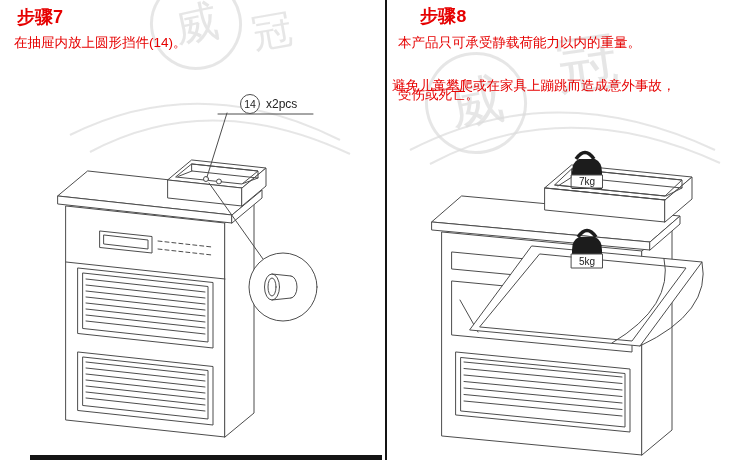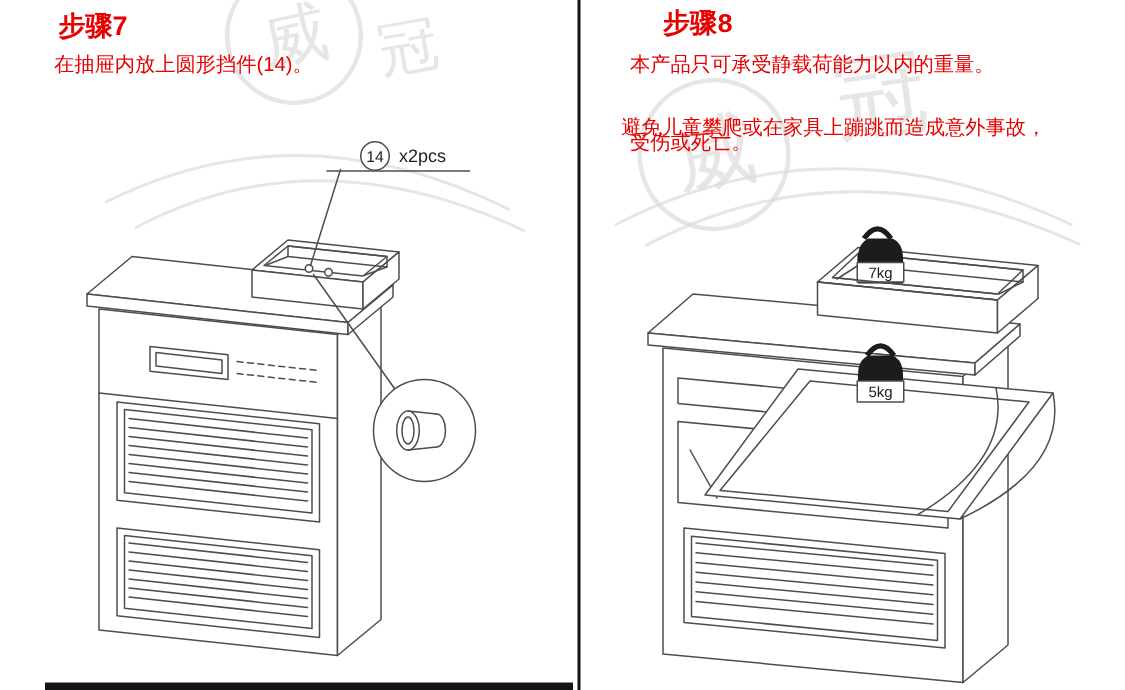--- a/index.html
+++ b/index.html
@@ -1,17 +1,17 @@
 <!DOCTYPE html>
 <html><head>
 <meta charset="utf-8">
 <style>
   html,body{margin:0;padding:0;background:#fff;font-family:"Liberation Sans",sans-serif;}
   .page{position:relative;width:750px;height:460px;background:#fff;overflow:hidden;}
-  .abs{position:absolute;margin-left:22px;}
+  .abs{position:absolute;}
   .red-title{color:#e60000;font-weight:bold;font-size:18px;line-height:20px;}
   .red-text{color:#e60000;font-size:13.5px;line-height:21px;white-space:nowrap;}
   .underlined{}
   .divider{position:absolute;left:385px;top:0;width:2px;height:460px;background:#141414;}
   .bottom-bar{position:absolute;left:30px;top:455px;width:352px;height:5px;background:#141414;}
   .wm{position:absolute;color:#d3d3d3;opacity:.55;pointer-events:none;user-select:none;}
   .wm-circle{border:3px solid #d3d3d3;border-radius:50%;display:flex;align-items:center;justify-content:center;}
   svg{position:absolute;left:0;top:0;}
   .ln{stroke:#4d4d4d;stroke-width:1;fill:none;stroke-linejoin:round;stroke-linecap:round;}
   .fw{fill:#ffffff;}

